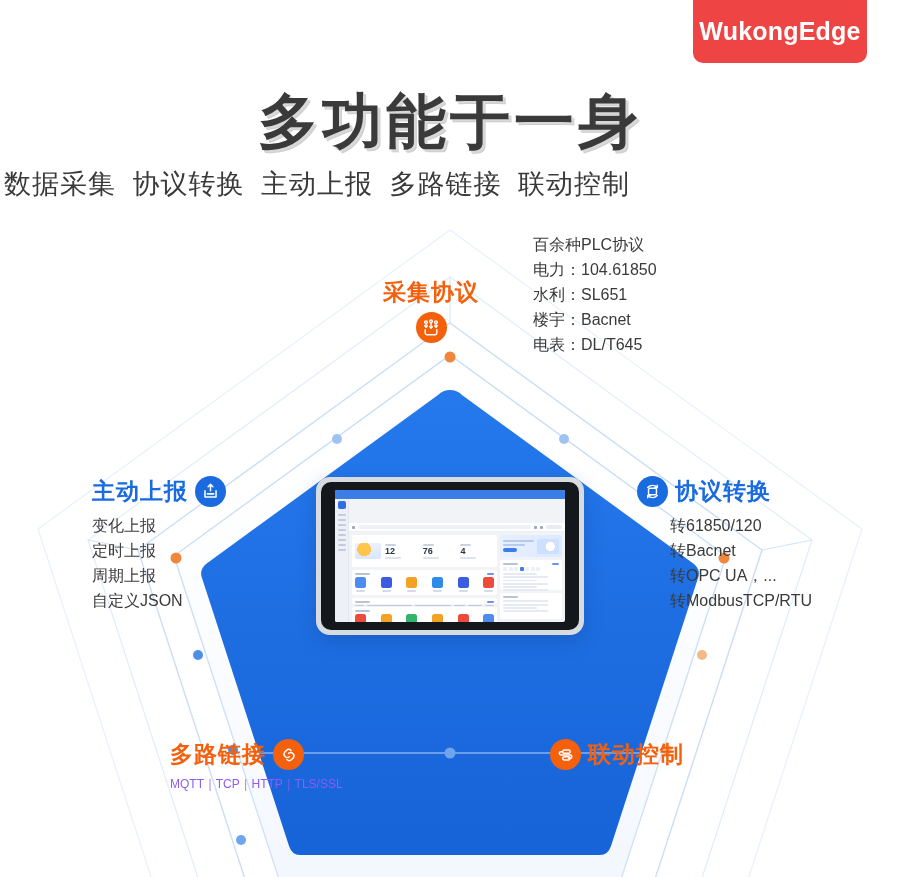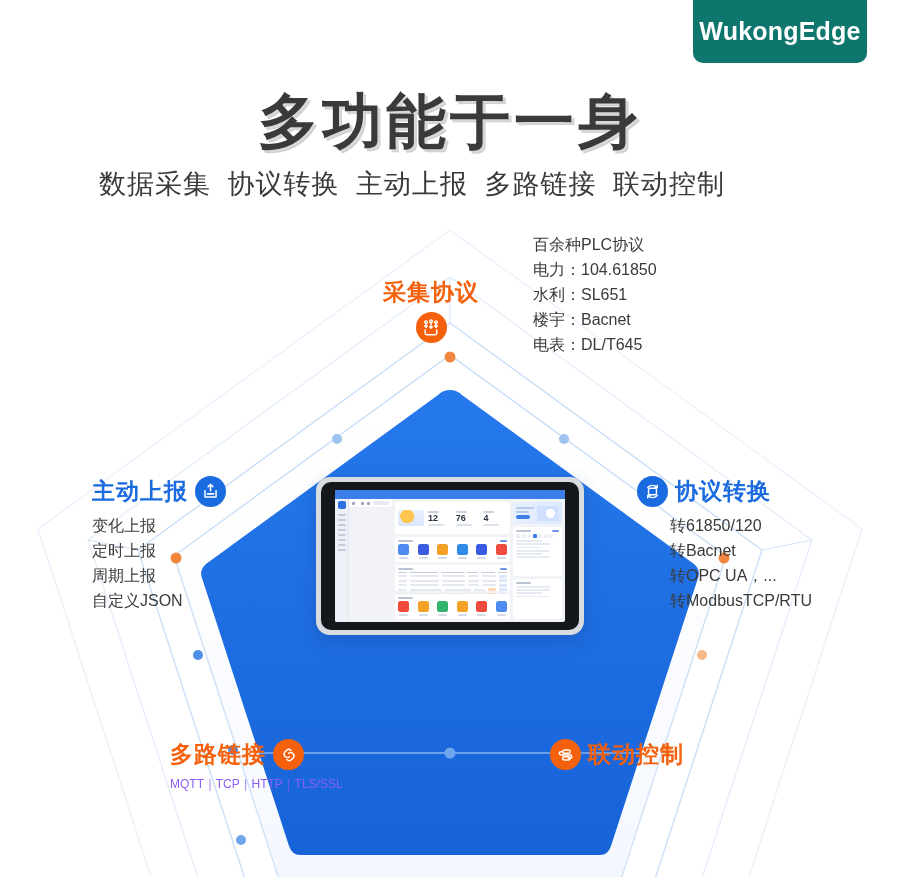--- a/index.html
+++ b/index.html
@@ -8,38 +8,38 @@
     background:#ffffff;
     font-family:"Liberation Sans","DejaVu Sans",sans-serif;
     overflow:hidden;
     position:relative;
   }
   .stage{position:absolute;inset:0;width:900px;height:877px;overflow:hidden;}
 
   
   .brand{
     position:absolute;top:0;left:693px;width:174px;height:63px;
-    background:#0f766e;
+    background:#ef4444;
     border-radius:0 0 10px 10px;
     display:flex;align-items:center;justify-content:center;
     box-sizing:border-box;
   }
   .brand-text{
     color:#ffffff;font-size:25px;font-weight:bold;letter-spacing:.2px;
     white-space:nowrap;
   }
 
   
   .title{
     position:absolute;top:82px;left:0;width:900px;text-align:center;
     font-size:60px;font-weight:bold;color:#3A3A3A;letter-spacing:4px;
     text-shadow:2px 2px 0 #d8d8d8, 3px 3px 0 #cfcfcf;
   }
   .subtitle{
-    position:absolute;top:166px;left:0;width:824px;text-align:center;
+    position:absolute;top:166px;left:0;width:824px;text-align:left;
     font-size:27px;color:#3A3A3A;letter-spacing:1px;font-weight:500;
   }
   .subtitle span{margin:0 4px;}
 
   
   .art{position:absolute;left:0;top:205px;width:900px;height:672px;}
 
   
   .tablet{
     position:absolute;left:316px;top:477px;width:268px;height:158px;
@@ -59,21 +59,21 @@
     display:flex;flex-direction:column;
   }
   .scr-top{height:9px;background:#3C7EE8;width:100%;}
   .scr-body{flex:1;display:flex;min-height:0;}
   .scr-rail{
     width:13px;background:#EDF0F6;display:flex;flex-direction:column;
     align-items:center;padding-top:2px;gap:3px;border-right:1px solid #e2e6ee;
   }
   .rail-logo{width:8px;height:8px;background:#2F6FE4;border-radius:2px;margin-bottom:2px;}
   .rail-dot{width:8px;height:2px;background:#c4ccda;border-radius:1px;}
-  .scr-main{flex:1;display:flex;flex-direction:row;min-width:0;}
+  .scr-main{flex:1;display:flex;flex-direction:column;min-width:0;margin-top:24px;}
   .scr-bar{
     height:8px;background:#ffffff;display:flex;align-items:center;
     padding:0 3px;gap:3px;border-bottom:1px solid #eceff5;
   }
   .scr-search{flex:1;height:4px;background:#eef1f6;border-radius:2px;}
   .scr-bar-ic{width:3px;height:3px;background:#9aa6bb;border-radius:1px;}
   .scr-bar-pill{width:16px;height:4px;background:#e7ebf3;border-radius:2px;}
   .scr-content{flex:1;display:flex;gap:3px;padding:3px;min-height:0;}
   .col-l{flex:2.35;display:flex;flex-direction:column;gap:3px;min-width:0;}
   .col-r{flex:1;display:flex;flex-direction:column;gap:3px;min-width:0;}

